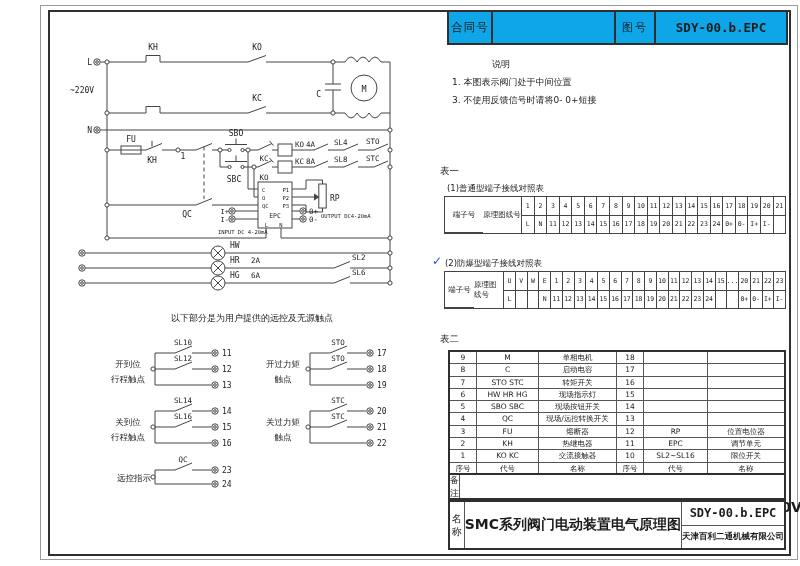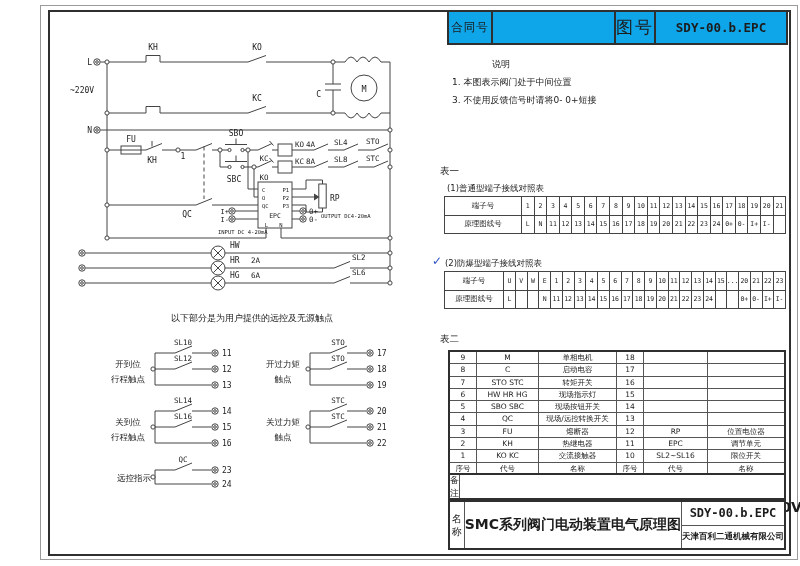--- a/index.html
+++ b/index.html
@@ -5,36 +5,36 @@
   html,body{margin:0;padding:0;background:#fff;}
   body{width:800px;height:566px;position:relative;font-family:"DejaVu Sans",sans-serif;color:#1c1c1c;overflow:hidden;}
   .abs{position:absolute;}
   .frame-outer{left:40px;top:5px;width:756px;height:553px;border:1px solid #9a9a9a;}
   .frame-inner{left:48px;top:10px;width:739px;height:542px;border:2px solid #2f2f2f;}
   
   .tb-top{left:447px;top:10px;width:341px;height:35px;border:2px solid #2f2f2f;display:flex;box-sizing:border-box;background:#0ea5e9;}
   .tb-top .c{display:flex;align-items:center;justify-content:center;box-sizing:border-box;}
   .tb-c1{width:42px;font-size:11.5px;letter-spacing:1px;}
   .tb-c2{flex:1;border-left:2px solid #2f2f2f;}
-  .tb-c3{width:40px;font-size:17px;letter-spacing:2px;border-left:2px solid #2f2f2f;}
+  .tb-c3{width:40px;font-size:11px;letter-spacing:2px;border-left:2px solid #2f2f2f;}
   .tb-c4{width:132px;font-size:12.5px;font-weight:bold;font-family:"DejaVu Sans Mono",monospace;border-left:2px solid #2f2f2f;}
   
   .notes{left:452px;top:55px;width:330px;font-size:9px;line-height:18px;}
   .notes .hd{padding-left:40px;}
   
   .cap1{left:440px;top:165px;font-size:9.5px;}
   .sub1{left:447px;top:183px;font-size:8.5px;}
   .chk{left:432px;top:254px;font-size:12px;font-weight:bold;color:#2b4fc4;}
   .sub2{left:445px;top:258px;font-size:8.5px;}
   .cap2{left:440px;top:333px;font-size:9.5px;}
   
   .tt{display:flex;border:1px solid #444;box-sizing:border-box;background:#fff;}
   .tt1{left:444px;top:196px;width:342px;height:38px;}
   .tt2{left:444px;top:271px;width:342px;height:38px;}
-  .tt .lblcol{display:flex;flex-direction:column;}
+  .tt .lblcol{display:flex;flex-direction:row;}
   .tt1 .lblcol{width:76px;}
   .tt2 .lblcol{width:58px;}
   .tt .lblcol>div{flex:1;display:flex;align-items:center;justify-content:center;font-size:7.5px;}
   .tt .lblcol>div:first-child{border-bottom:1px solid #444;}
   .tt .tcol{flex:1;display:flex;flex-direction:column;border-left:1px solid #444;min-width:0;}
   .tt .tcol>div{flex:1;display:flex;align-items:center;justify-content:center;font-size:6.5px;font-family:"DejaVu Sans Mono",monospace;white-space:nowrap;overflow:hidden;}
   .tt .tcol>div:first-child{border-bottom:1px solid #444;}
   
   .pt{left:448px;top:350px;width:338px;border:2px solid #2f2f2f;display:grid;grid-template-columns:26px 62px 78px 27px 64px 1fr;box-sizing:border-box;background:#fff;}
   .prow{display:contents;}

